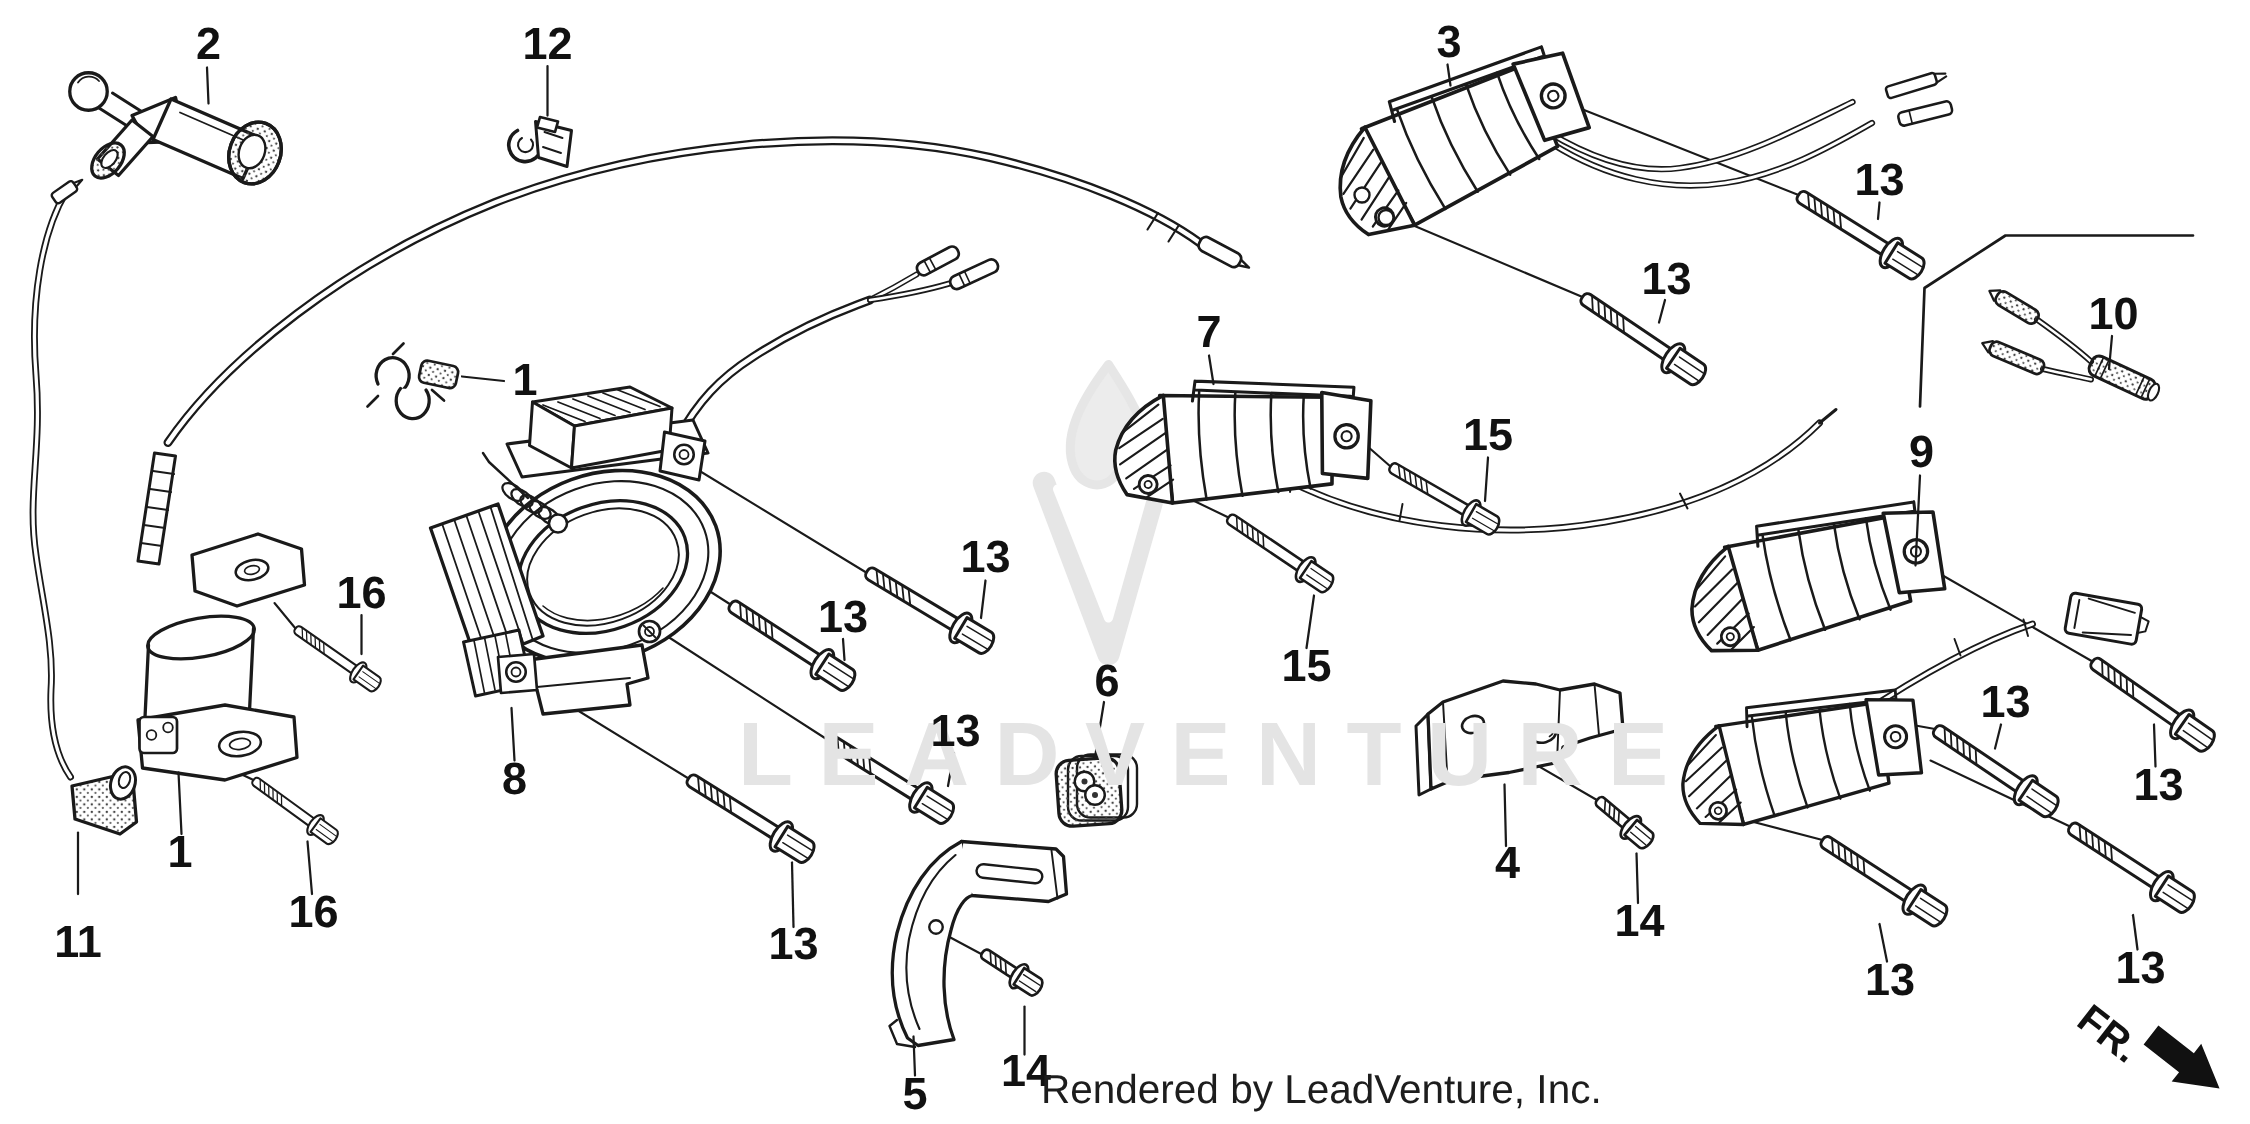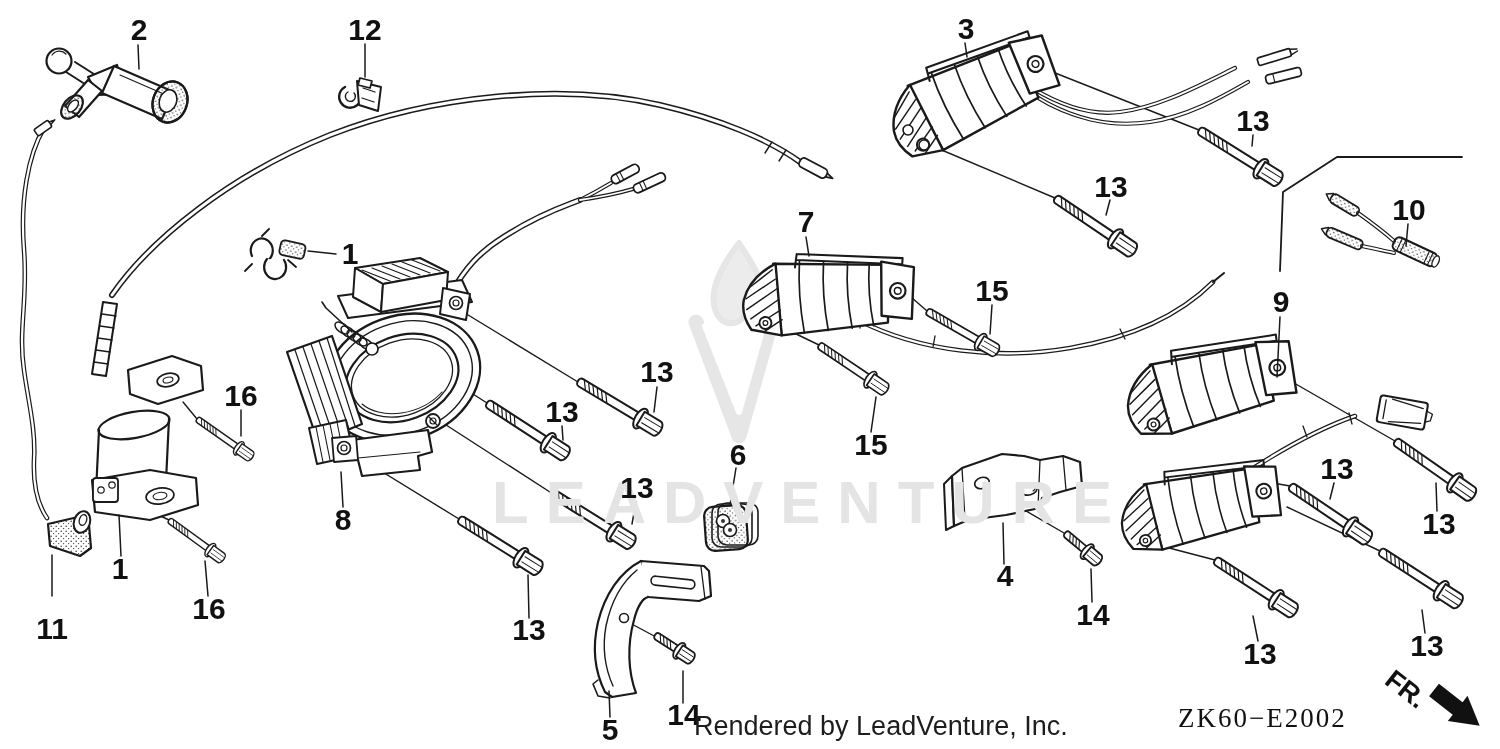--- a/index.html
+++ b/index.html
@@ -394,16 +394,15 @@
       <div class="callout" style="left: 52px; top: 609px; margin-top: 20px;">11</div>
       <div class="callout" style="left: 1093px; top: 615px;">14</div>
       <div class="callout" style="left: 529px; top: 630px;">13</div>
       <div class="callout" style="left: 1427px; top: 646px;">13</div>
       <div class="callout" style="left: 1260px; top: 654px;">13</div>
       <div class="callout" style="left: 684px; top: 715px;">14</div>
       <div class="callout" style="left: 610px; top: 730px;">5</div>
     </div>
 
 <div id="footer-rendered">Rendered by LeadVenture, Inc.</div>
-<div id="footer-code">ZK60−E2002</div>
 <div id="fr-label">FR.</div>
 
 </div>
 
 </body></html>

